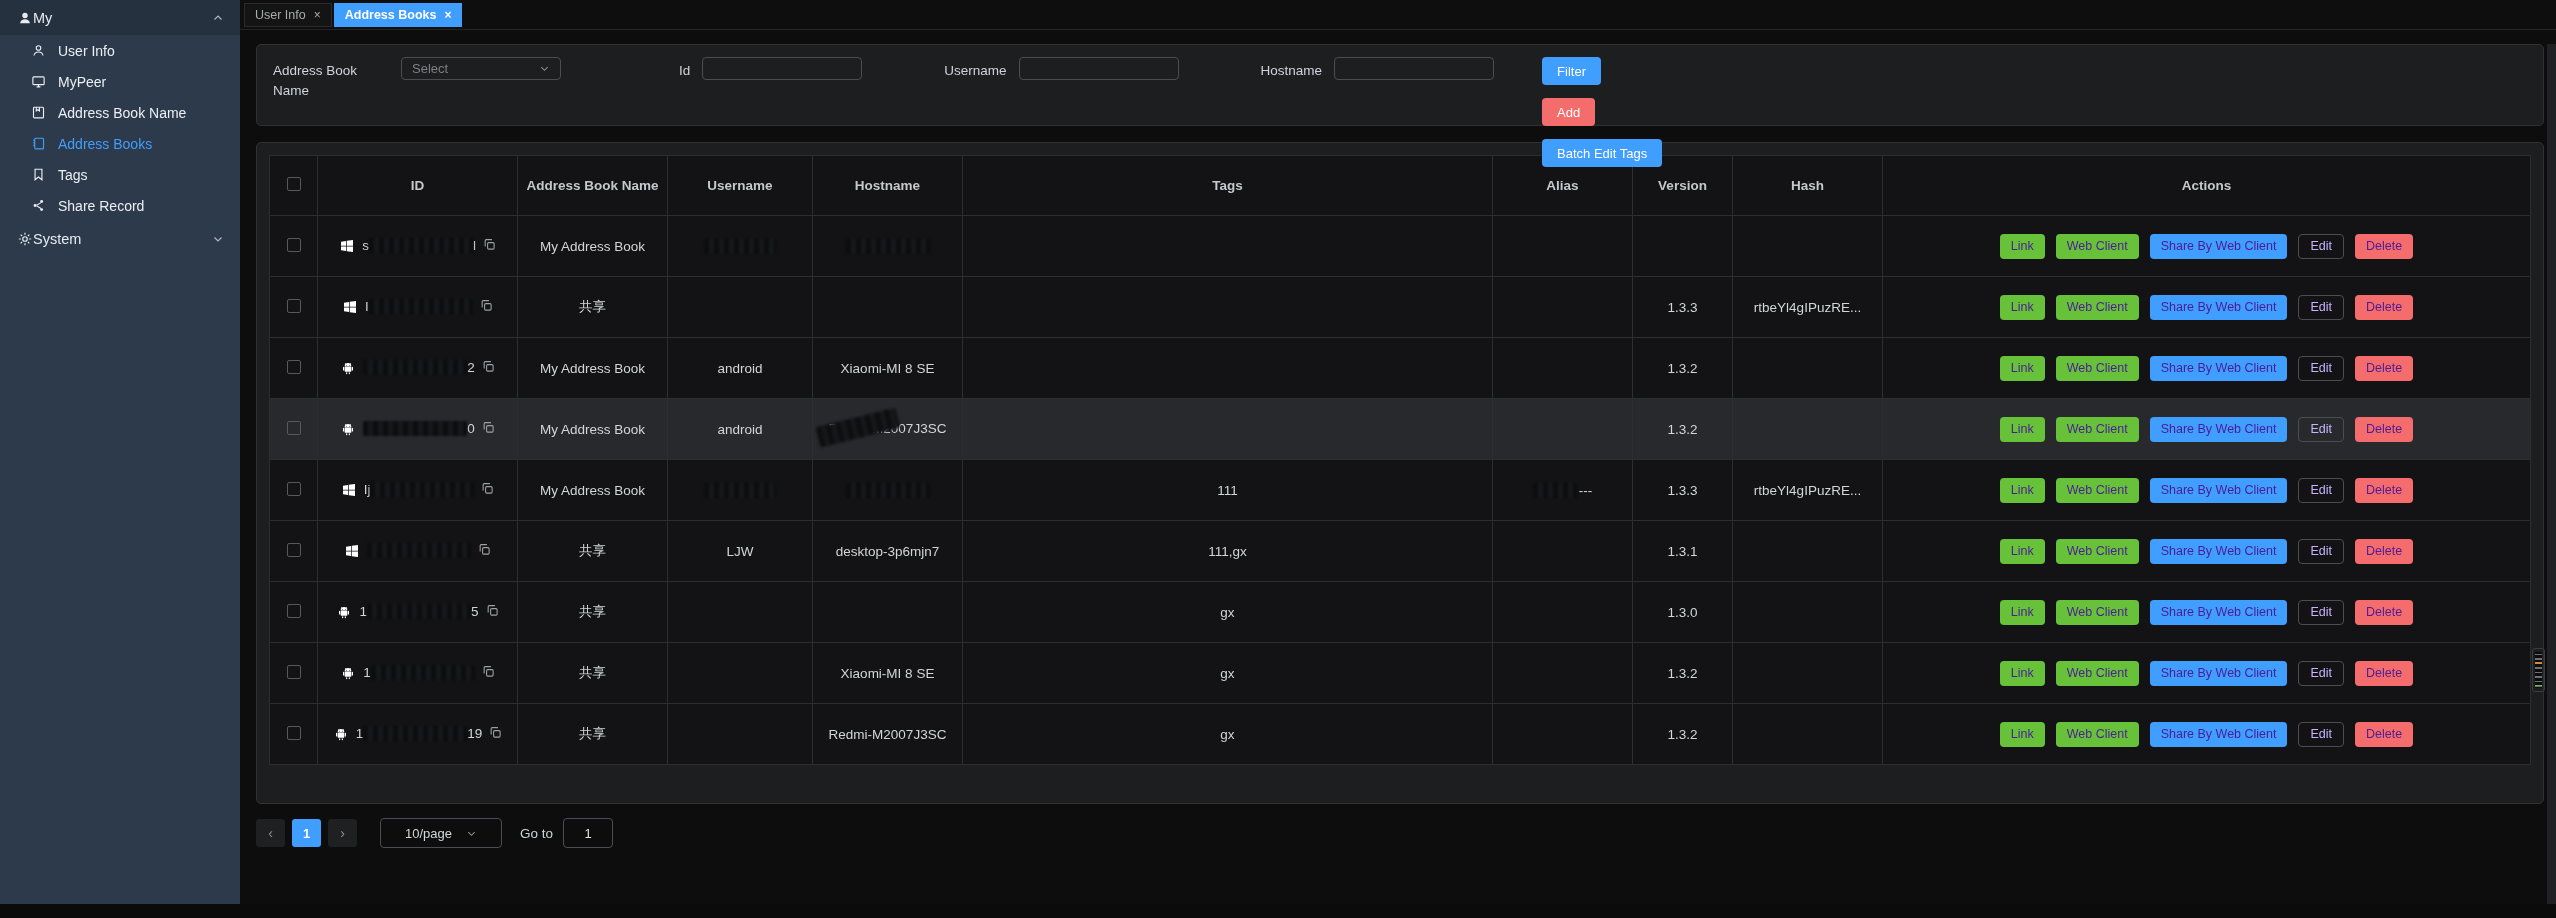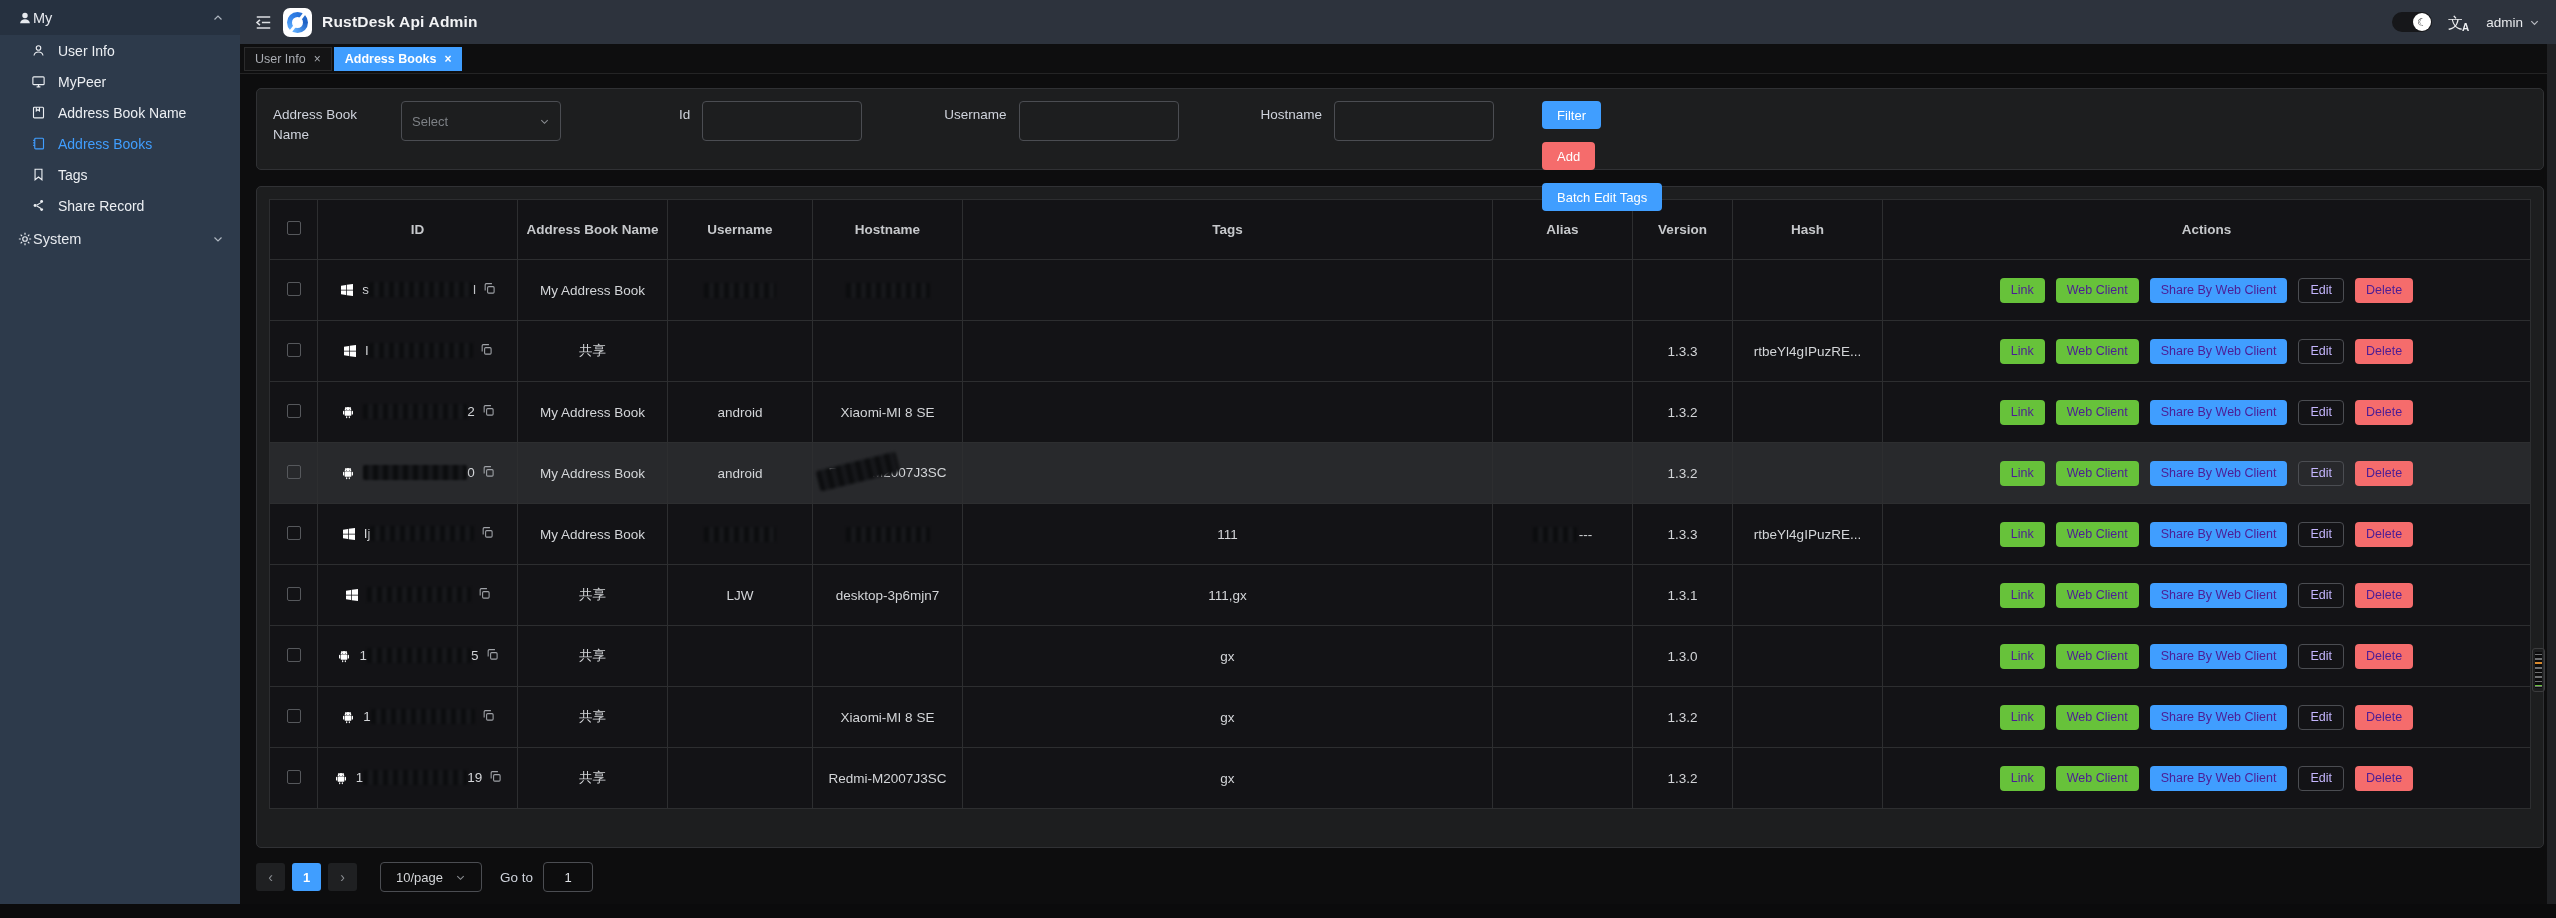--- a/index.html
+++ b/index.html
@@ -45,21 +45,21 @@
 
   
   .content { flex:1; padding:14px 12px 0 16px; position:relative; }
   .card { background:#1d1e1f; border:1px solid #303134; border-radius:5px; }
 
   
   .filter-card { height:82px; padding:12px 16px 0 16px; display:flex; align-items:flex-start; }
   .flabel { color:#cfd3dc; font-size:13.5px; line-height:20px; padding-top:4px; }
   .flabel.wrap { width:116px; }
   .fgroup { display:flex; align-items:flex-start; }
-  .fctl { height:40px; border:1px solid #4b4d52; border-radius:4px; background:transparent; }
+  .fctl { height:23px; border:1px solid #4b4d52; border-radius:4px; background:transparent; }
   .select { width:160px; display:flex; align-items:center; justify-content:space-between; padding:0 10px; margin-left:12px; cursor:pointer; }
   .select .ph { color:#7d8085; font-size:13px; }
   .tinput { width:160px; margin-left:12px; color:#dfe2e6; font-size:13px; padding:0 10px; outline:none; }
   .btn { height:28px; border:none; border-radius:4px; color:#fff; font-size:13px; padding:0 15px; cursor:pointer; font-family:inherit; }
   .btn-blue { background:#409eff; }
   .btn-red  { background:#f56c6c; }
 
   
   .table-card { margin-top:16px; height:662px; padding:12px; }
   table.grid { width:100%; border-collapse:collapse; background:#131316; table-layout:fixed; }
@@ -83,21 +83,21 @@
   .abtn { height:25px; border:none; border-radius:4px; color:#4c1d95; font-size:12.5px; padding:0 11px; cursor:pointer; white-space:nowrap; font-family:inherit; }
   .act-green { background:#67c23a; }
   .act-blue  { background:#409eff; }
   .act-red   { background:#f56c6c; }
   .act-ghost { background:transparent; border:1px solid #4b4d52; color:#c4b5fd; }
 
   
   .pager { margin-top:14px; display:flex; align-items:center; }
   .pg-btn { width:29px; height:28px; border-radius:3px; background:#1f2022; color:#8b8e93; display:flex; align-items:center; justify-content:center; font-size:14px; cursor:pointer; margin-right:7px; }
   .pg-btn.cur { background:#409eff; color:#fff; font-weight:700; font-size:13px; }
-  .pg-select { width:102px; height:30px; border:1px solid #4b4d52; border-radius:4px; margin-left:16px; display:flex; align-items:center; justify-content:space-between; padding:0 15px; color:#d4d6d9; font-size:13px; cursor:pointer; }
+  .pg-select { width:122px; height:30px; border:1px solid #4b4d52; border-radius:4px; margin-left:16px; display:flex; align-items:center; justify-content:space-between; padding:0 24px; color:#d4d6d9; font-size:13px; cursor:pointer; }
   .pg-goto { margin-left:18px; color:#cfd3dc; font-size:13.5px; }
   .pg-input { width:50px; height:30px; border:1px solid #4b4d52; border-radius:4px; background:transparent; margin-left:10px; color:#dfe2e6; font-size:13px; text-align:center; outline:none; }
 
   
   .page-scrollbar { position:absolute; right:0; top:44px; bottom:0; width:9px; background:#202124; }
   .minimap { position:absolute; right:11px; top:648px; width:13px; height:44px; background:#0b0b0c; border:1px solid #3c3c3e; border-radius:3px;
              background-image:repeating-linear-gradient(180deg,#6f7072 0 1.5px,transparent 1.5px 4.5px);
              background-clip:content-box; padding:3px 2px; position:absolute; }
   .minimap::before { content:""; position:absolute; left:2px; right:2px; top:13px; height:1.5px; background:#d88a2f; }
   .minimap::after  { content:""; position:absolute; left:2px; right:2px; bottom:5px; height:1.5px; background:#67c23a; }
@@ -193,44 +193,20 @@
       <span class="caret">
         <svg width="12" height="12" viewBox="0 0 24 24" fill="none" stroke="#aeb6c0" stroke-width="2.4">
             <path d="M5 9l7 7 7-7"></path>
           </svg>
       </span>
     </div>
   </aside>
 
   <div class="main">
 
-    <div class="topbar">
-      <span class="fold">
-        <svg width="19" height="19" viewBox="0 0 24 24" fill="none" stroke="#dcdee2" stroke-width="2">
-            <path d="M3.5 5h17M10 12h10.5M3.5 19h17M7.5 8.6L3.8 12l3.7 3.4" fill="none"></path>
-          </svg>
-      </span>
-      <span class="logo">
-          <span class="logo-ring"></span>
-        </span>
-      <span class="app-title">RustDesk Api Admin</span>
-
-      <span class="top-right">
-        <span class="toggle">
-          <span class="knob">☾</span>
-        </span>
-        <span class="trans">文<span class="trans-a">A</span></span>
-        <span class="admin">
-          <span>admin</span>
-          <svg width="11" height="11" viewBox="0 0 24 24" fill="none" stroke="#b9bcc2" stroke-width="2.6">
-              <path d="M5 9l7 7 7-7"></path>
-            </svg>
-        </span>
-      </span>
-    </div>
 
     <div class="tabbar">
       <span class="tab">
         <span>User Info</span>
         <span class="x">×</span>
       </span>
       <span class="tab active">
         <span>Address Books</span>
         <span class="x">×</span>
       </span>

